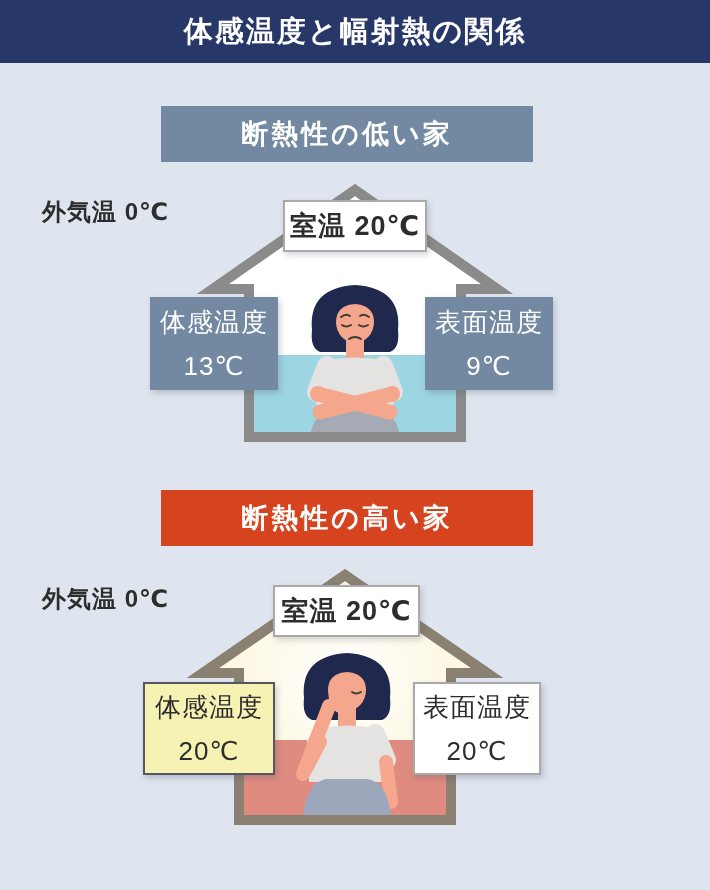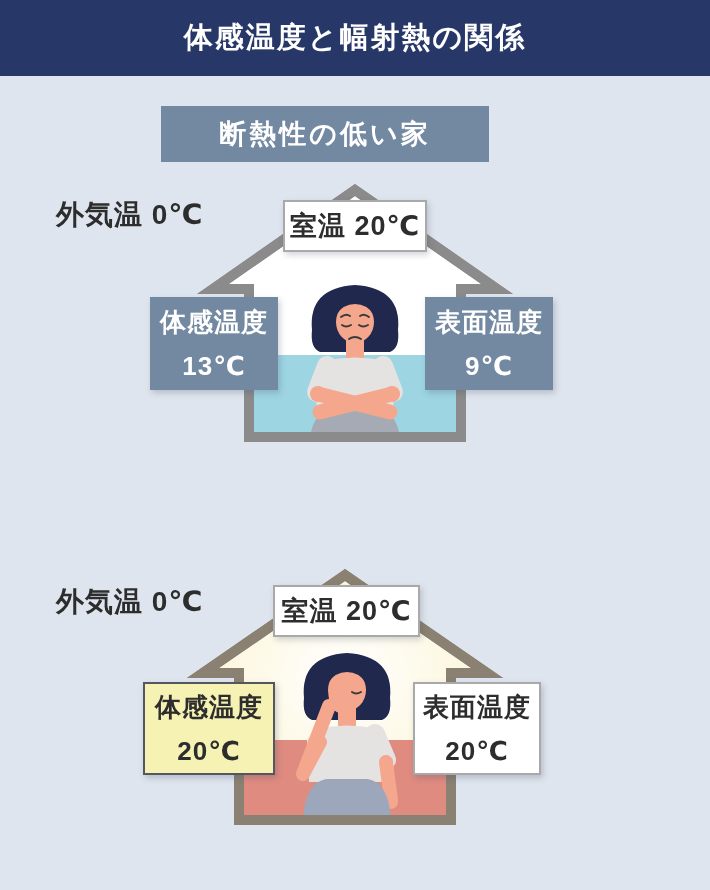--- a/index.html
+++ b/index.html
@@ -8,55 +8,55 @@
     background:#888;
   }
   .canvas{
     position:relative;
     width:710px;height:890px;
     margin:0 auto;
     background:var(--bg);
     overflow:hidden;
   }
   .top-banner{
-    position:absolute;left:0;top:0;width:710px;height:76px;
+    position:absolute;left:0;top:0;width:710px;height:63px;
     background:var(--navy);
     display:flex;align-items:center;justify-content:center;
   }
   .top-banner .t{
     color:#fff;font-size:29px;font-weight:bold;letter-spacing:2px;
   }
   .section-banner{
-    position:absolute;left:161px;width:328px;height:56px;
+    position:absolute;left:161px;width:372px;height:56px;
     display:flex;align-items:center;justify-content:center;
     color:#fff;font-size:27px;font-weight:bold;letter-spacing:3px;text-align:center;
   }
   .banner-low{top:106px;background:var(--blueGray);}
   .banner-high{top:490px;background:var(--red);}
   .outside-temp{
-    position:absolute;left:56px;
-    color:var(--textDark);font-size:28px;font-weight:bold;letter-spacing:1px;
+    position:absolute;left:42px;
+    color:var(--textDark);font-size:24px;font-weight:bold;letter-spacing:1px;
   }
   .outside-1{top:196px;}
   .outside-2{top:583px;}
   .room-box{
     position:absolute;height:52px;
     background:#fff;border:2px solid #a9a9a9;
     display:flex;align-items:center;justify-content:center;
     color:var(--textDark);font-size:27px;font-weight:bold;letter-spacing:1px;
     box-shadow:2px 3px 6px rgba(60,70,90,.22);
     box-sizing:border-box;
     text-align:center;
   }
   .room-1{left:283px;top:200px;width:144px;}
   .room-2{left:273px;top:585px;width:147px;}
   .temp-label{
     position:absolute;width:128px;height:93px;
     display:flex;flex-direction:column;align-items:center;justify-content:center;
-    font-weight:bold;font-size:26px;line-height:34px;letter-spacing:1px;
+    font-weight:normal;font-size:26px;line-height:34px;letter-spacing:1px;
     box-shadow:2px 3px 6px rgba(60,70,90,.25);
     box-sizing:border-box;text-align:center;gap:10px;
   }
   .lbl-blue{background:var(--blueGray);color:#fff;}
   .lbl-yellow{background:var(--yellowLabel);color:var(--textDark);border:2px solid #55565e;}
   .lbl-white{background:#fff;color:var(--textDark);border:2px solid #a9a9a9;}
   .felt-1{left:150px;top:297px;}
   .surf-1{left:425px;top:297px;}
   .felt-2{left:143px;top:682px;width:132px;}
   .surf-2{left:413px;top:682px;}
@@ -142,20 +142,23 @@
   <div class="room-box room-1">室温 20℃</div>
   <div class="temp-label lbl-blue felt-1">
     <span>体感温度</span>
     <span>13℃</span>
   </div>
   <div class="temp-label lbl-blue surf-1">
     <span>表面温度</span>
     <span>9℃</span>
   </div>
 
+  <div class="section-banner banner-high">
+    <span>断熱性の高い家</span>
+  </div>
   <div class="outside-temp outside-2">外気温 0℃</div>
   <div class="room-box room-2">室温 20℃</div>
   <div class="temp-label lbl-yellow felt-2">
     <span>体感温度</span>
     <span>20℃</span>
   </div>
   <div class="temp-label lbl-white surf-2">
     <span>表面温度</span>
     <span>20℃</span>
   </div>

